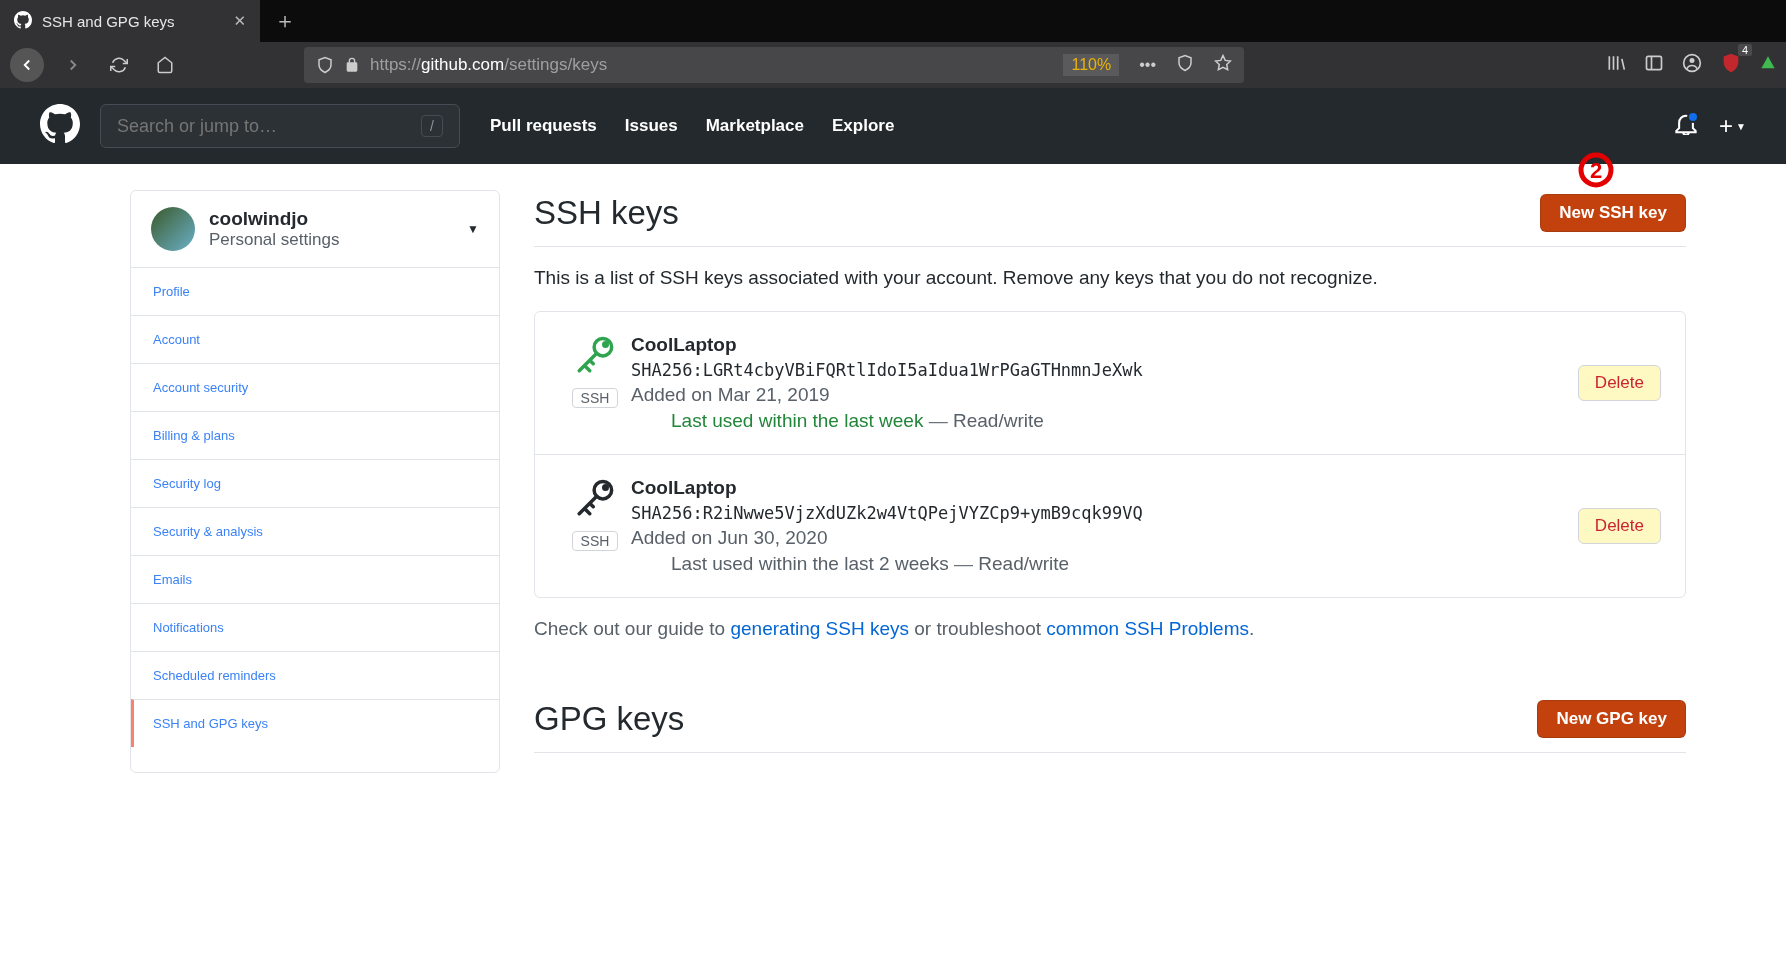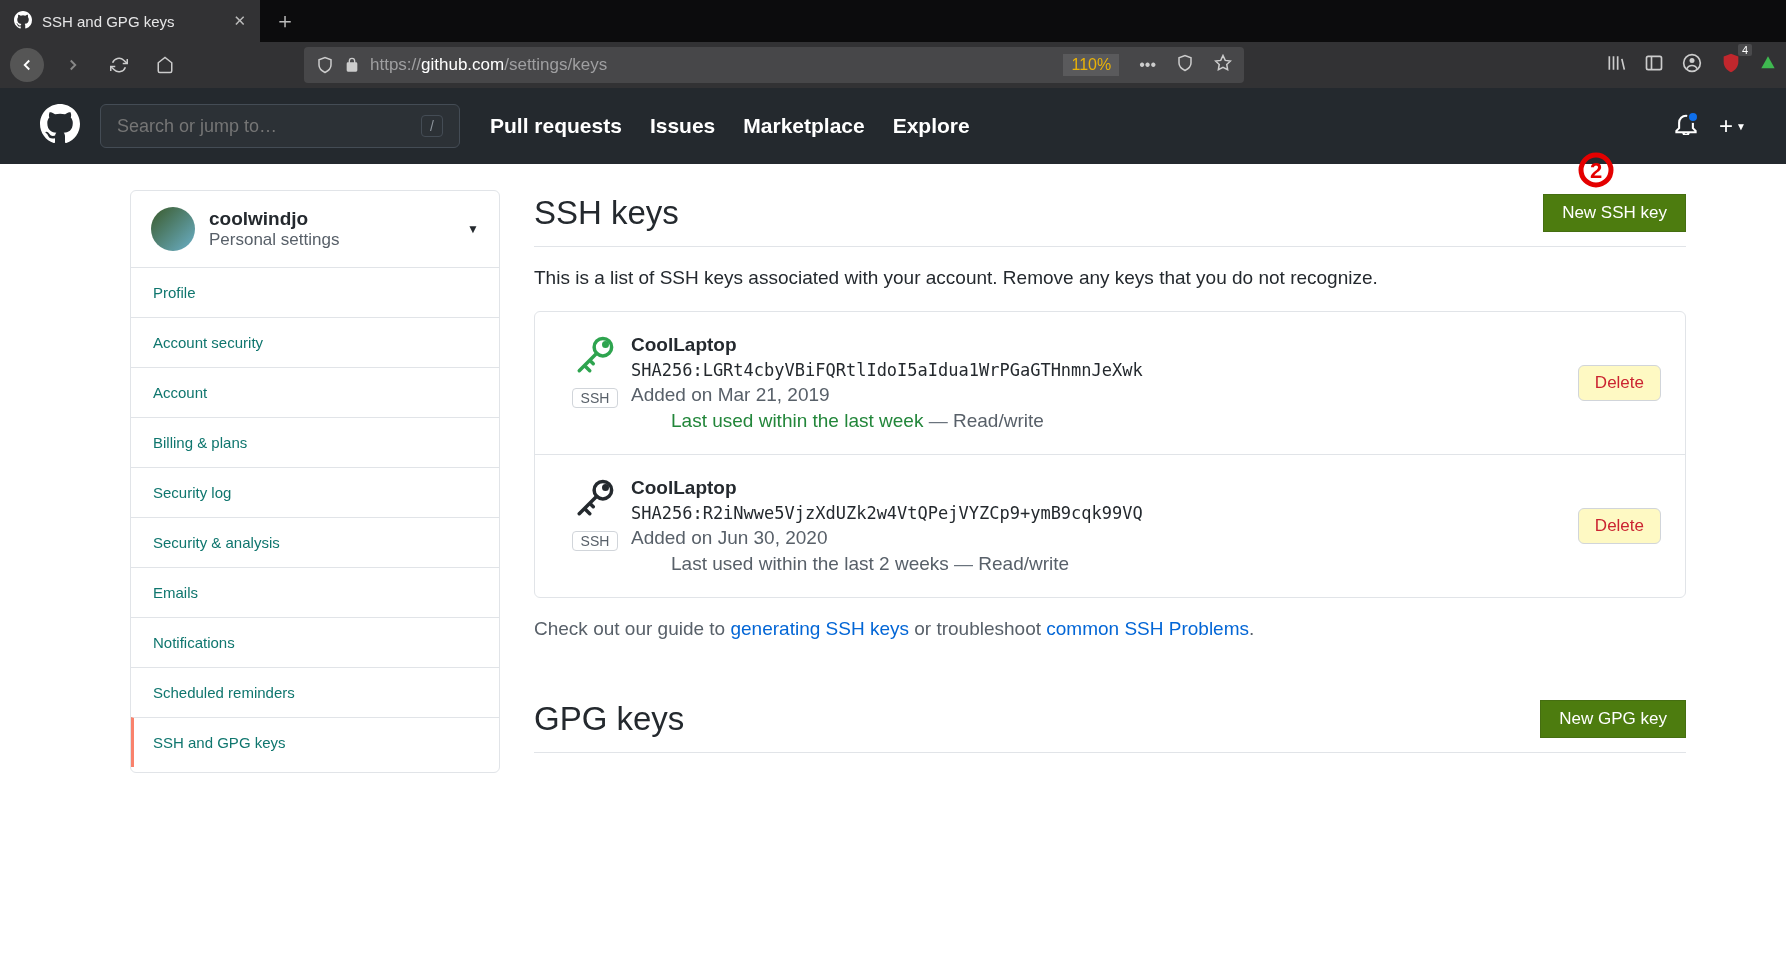--- a/index.html
+++ b/index.html
@@ -24,43 +24,43 @@
   .toolbar-icons .ublock { position:relative; }
   .toolbar-icons .ublock .badge { position:absolute; top:-8px; right:-10px; background:#4a4a4c; color:#fff; font-size:11px; padding:0 4px; border-radius:2px; }
 
   
   .gh-header { background:#24292e; height:76px; display:flex; align-items:center; padding:0 40px; gap:20px; }
   .gh-logo { color:#fff; }
   .gh-search { background:#2c3136; border:1px solid #444c55; border-radius:6px; height:44px; width:360px; display:flex; align-items:center; padding:0 16px; color:#8d949c; font-size:18px; }
   .gh-search input { background:transparent; border:none; color:#fff; font-size:18px; width:100%; outline:none; }
   .gh-search .slash { border:1px solid #444c55; border-radius:4px; padding:2px 8px; color:#8d949c; font-size:14px; margin-left:auto; }
   .gh-nav { display:flex; gap:28px; margin-left:10px; }
-  .gh-nav a { color:#fff; font-weight:600; font-size:21px; text-decoration:none; }
+  .gh-nav a { color:#fff; font-weight:600; font-size:17px; text-decoration:none; }
   .gh-right { margin-left:auto; display:flex; align-items:center; gap:22px; color:#fff; }
   .bell-wrap { position:relative; }
   .bell-dot { position:absolute; top:-2px; right:-2px; width:12px; height:12px; background:#0f6feb; border-radius:50%; border:2px solid #24292e; }
   .plus-caret { display:flex; align-items:center; gap:3px; }
 
   
   .page { display:flex; padding:26px 100px 0 130px; gap:34px; position:relative; }
   .sidebar { width:370px; border:1px solid #e1e4e8; border-radius:6px; background:#fff; }
   .sb-user { display:flex; align-items:center; padding:16px 20px; border-bottom:1px solid #e1e4e8; }
   .avatar { width:44px; height:44px; border-radius:50%; background:linear-gradient(135deg,#3a5a2a,#6bb0c9); margin-right:14px; }
   .sb-user .name { font-weight:600; font-size:19px; color:#24292e; }
   .sb-user .sub { color:#586069; font-size:17px; }
   .sb-caret { margin-left:auto; color:#24292e; font-size:12px; }
   .sb-items { list-style:none; }
-  .sb-items li { padding:16px 22px; border-top:1px solid #e1e4e8; font-size:15px; color:#0f766e; cursor:pointer; }
+  .sb-items li { padding:16px 22px; border-top:1px solid #e1e4e8; font-size:13px; color:#3b82f6; cursor:pointer; }
   .sb-items li:first-child { border-top:none; }
   .sb-items li.active { border-left:3px solid #f9826c; padding-left:19px; font-weight:400; }
 
   .main { flex:1; }
   .section-head { display:flex; align-items:center; border-bottom:1px solid #e1e4e8; padding:4px 0 14px 0; margin-bottom:20px; }
   .section-head h1 { font-size:33px; font-weight:400; color:#24292e; }
-  .btn-primary { margin-left:auto; background:#4d7c0f; color:#fff; border:1px solid rgba(27,31,35,.15); border-radius:0; padding:8px 18px; font-size:17px; font-weight:400; cursor:pointer; }
+  .btn-primary { margin-left:auto; background:#c2410c; color:#fff; border:1px solid rgba(27,31,35,.15); border-radius:6px; padding:8px 18px; font-size:17px; font-weight:700; cursor:pointer; }
   .desc { font-size:19px; color:#24292e; margin-bottom:22px; }
 
   .keylist { border:1px solid #e1e4e8; border-radius:6px; }
   .keyrow { display:flex; padding:22px 24px; border-top:1px solid #e1e4e8; }
   .keyrow:first-child { border-top:none; }
   .key-left { width:72px; display:flex; flex-direction:column; align-items:center; gap:8px; }
   .key-badge { border:1px solid #d1d5da; border-radius:4px; padding:1px 8px; font-size:14px; color:#586069; }
   .key-body { flex:1; }
   .key-title { font-size:19px; font-weight:600; color:#24292e; margin-bottom:4px; }
   .key-fp { font-family: SFMono-Regular, Consolas, monospace; font-size:17px; color:#24292e; margin-bottom:4px; }
@@ -215,22 +215,22 @@
     <div class="sb-user">
       <div class="avatar"></div>
       <div>
         <div class="name">coolwindjo</div>
         <div class="sub">Personal settings</div>
       </div>
       <span class="sb-caret">▼</span>
     </div>
     <ul class="sb-items">
       <li>Profile</li>
+      <li>Account</li>
       <li>Account security</li>
-      <li>Account</li>
       <li>Billing &amp; plans</li>
       <li>Security log</li>
       <li>Security &amp; analysis</li>
       <li>Emails</li>
       <li>Notifications</li>
       <li>Scheduled reminders</li>
       <li class="active">SSH and GPG keys</li>
     </ul>
   </aside>
 

